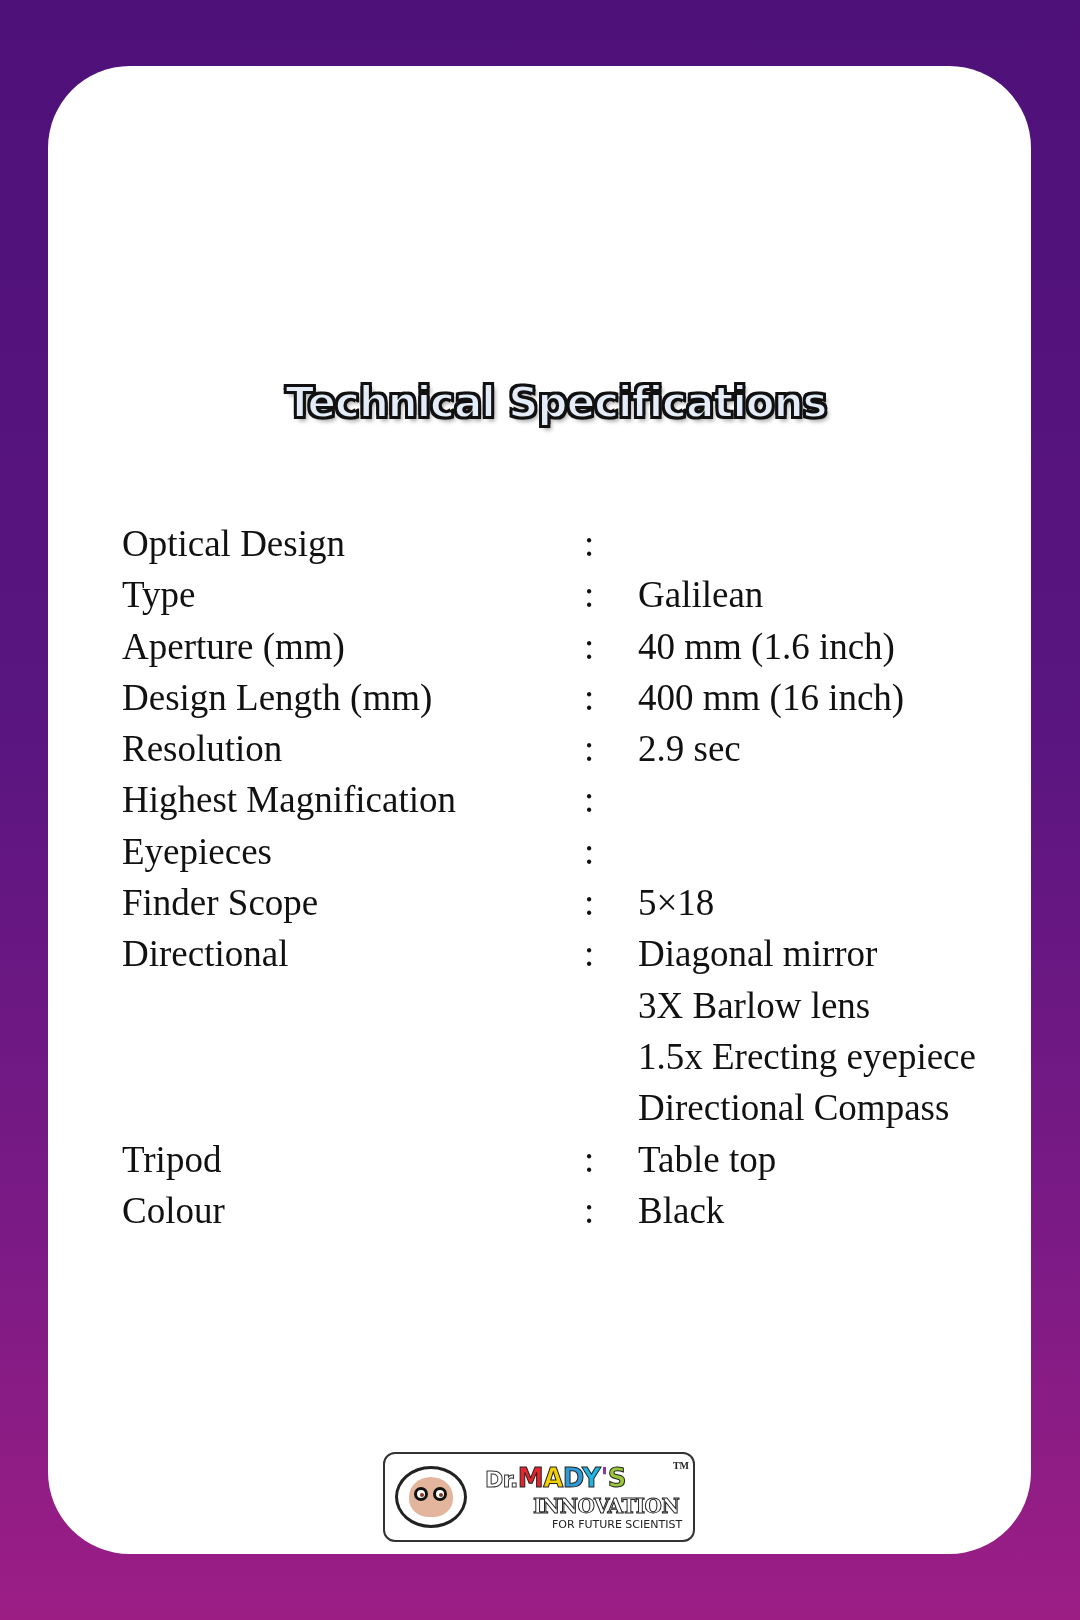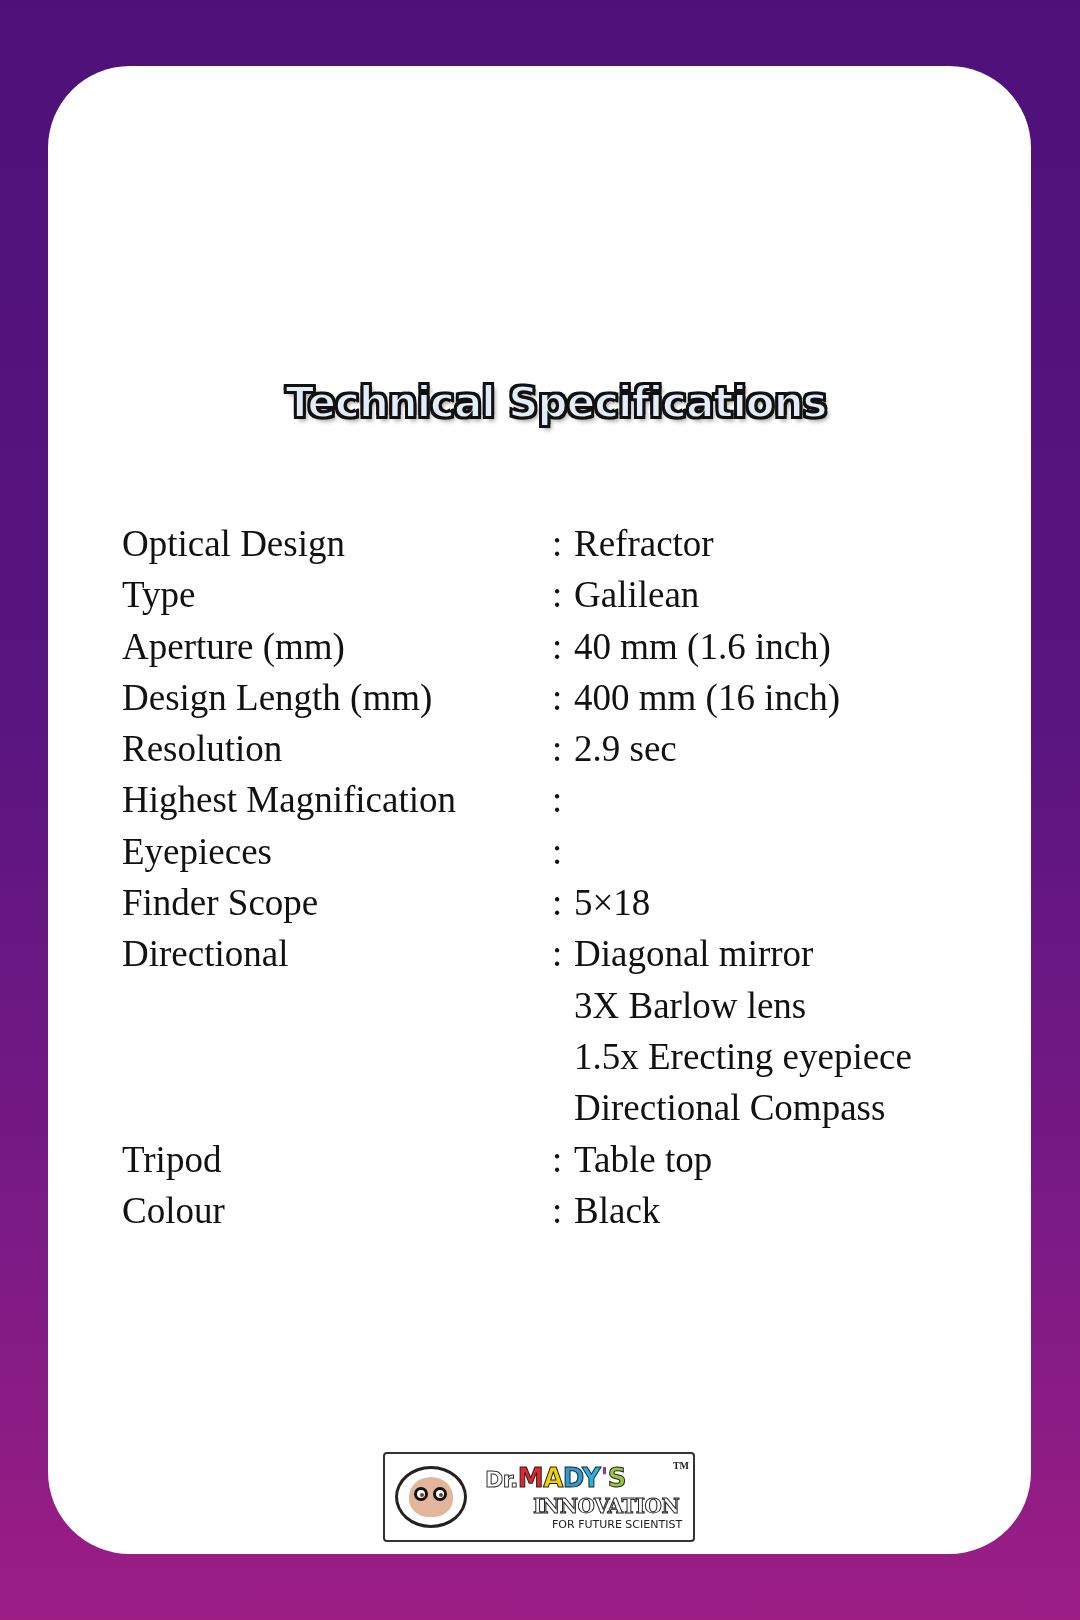--- a/index.html
+++ b/index.html
@@ -18,29 +18,29 @@
     font-weight:bold; font-size:42px; letter-spacing:-1px;
     color:#e4ecf8;
     -webkit-text-stroke: 2px #111;
     text-shadow: 0 0 0 #111, 2px 2px 0 #111, -2px 2px 0 #111, 2px -2px 0 #111, -2px -2px 0 #111, 3px 4px 4px rgba(0,0,0,0.35);
     padding-left: 16px;
   }
   .specs {
     position:absolute; left:122px; top:518px; width:900px;
     font-size:37px; color:#111; line-height:51.3px;
   }
-  .row { display:flex; }
+  .row { display:flex;gap:32px; }
   .label { width:430px; flex:none; white-space:nowrap; }
   .colon { width:22px; flex:none; }
   .values { flex:1; white-space:nowrap; }
   .values div { }
   .row.nocolon-space .colon { width:10px; }
   .logo {
     position:absolute; left:383px; top:1452px; width:312px; height:90px;
-    border:2px solid #333; border-radius:4px; background:#fff; box-sizing:border-box;
+    border:2px solid #333; border-radius:12px; background:#fff; box-sizing:border-box;
   }
   .logo .face {
     position:absolute; left:10px; top:12px; width:72px; height:62px;
     border:3px solid #222; border-radius:50%; box-sizing:border-box;
     display:flex; align-items:center; justify-content:center;
   }
   .logo .face .head {
     width:44px; height:40px; border-radius:50% 50% 45% 45%; background:#e3b59c;
     position:relative;
   }
@@ -74,23 +74,20 @@
 <body>
 
 <div class="card"></div>
 
 <div class="title">Technical Specifications</div>
 
 <div class="specs">
   <div class="row">
     <div class="label">Optical Design</div>
     <div class="colon">:</div>
-    <div class="values">
-        <div>Refractor</div>
-      </div>
   </div>
   <div class="row">
     <div class="label">Type</div>
     <div class="colon">:</div>
     <div class="values">
         <div>Galilean</div>
       </div>
   </div>
   <div class="row">
     <div class="label">Aperture (mm)</div>

